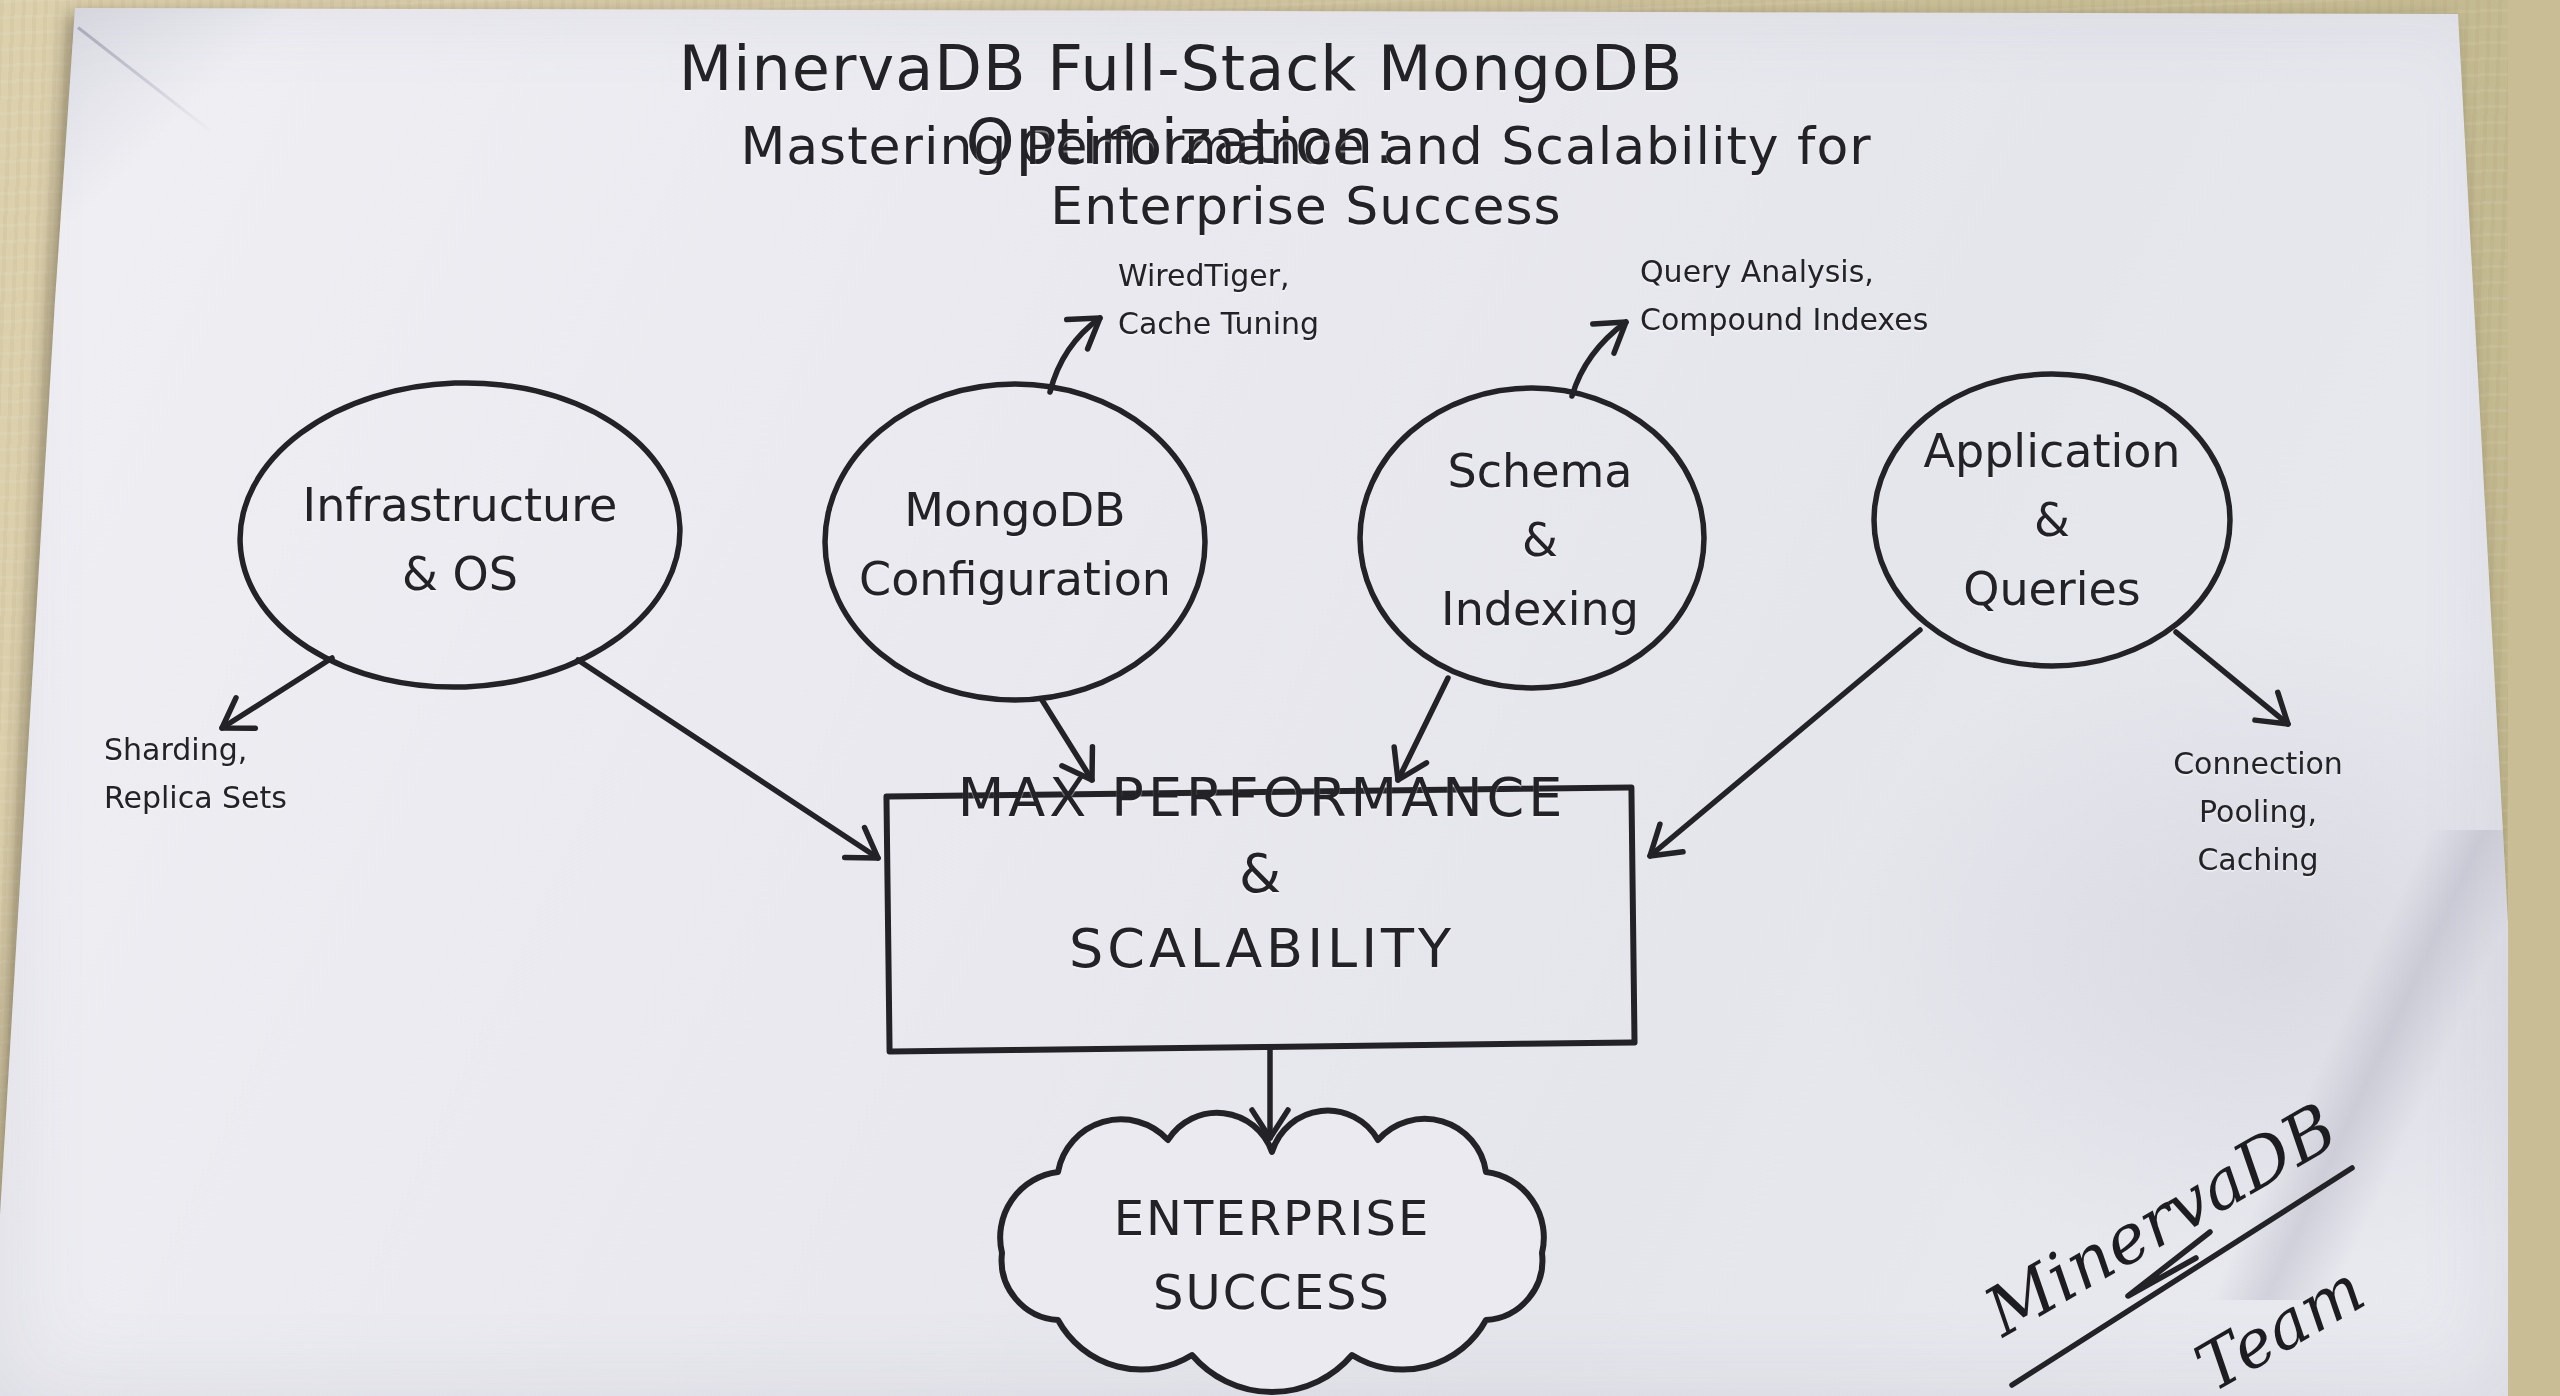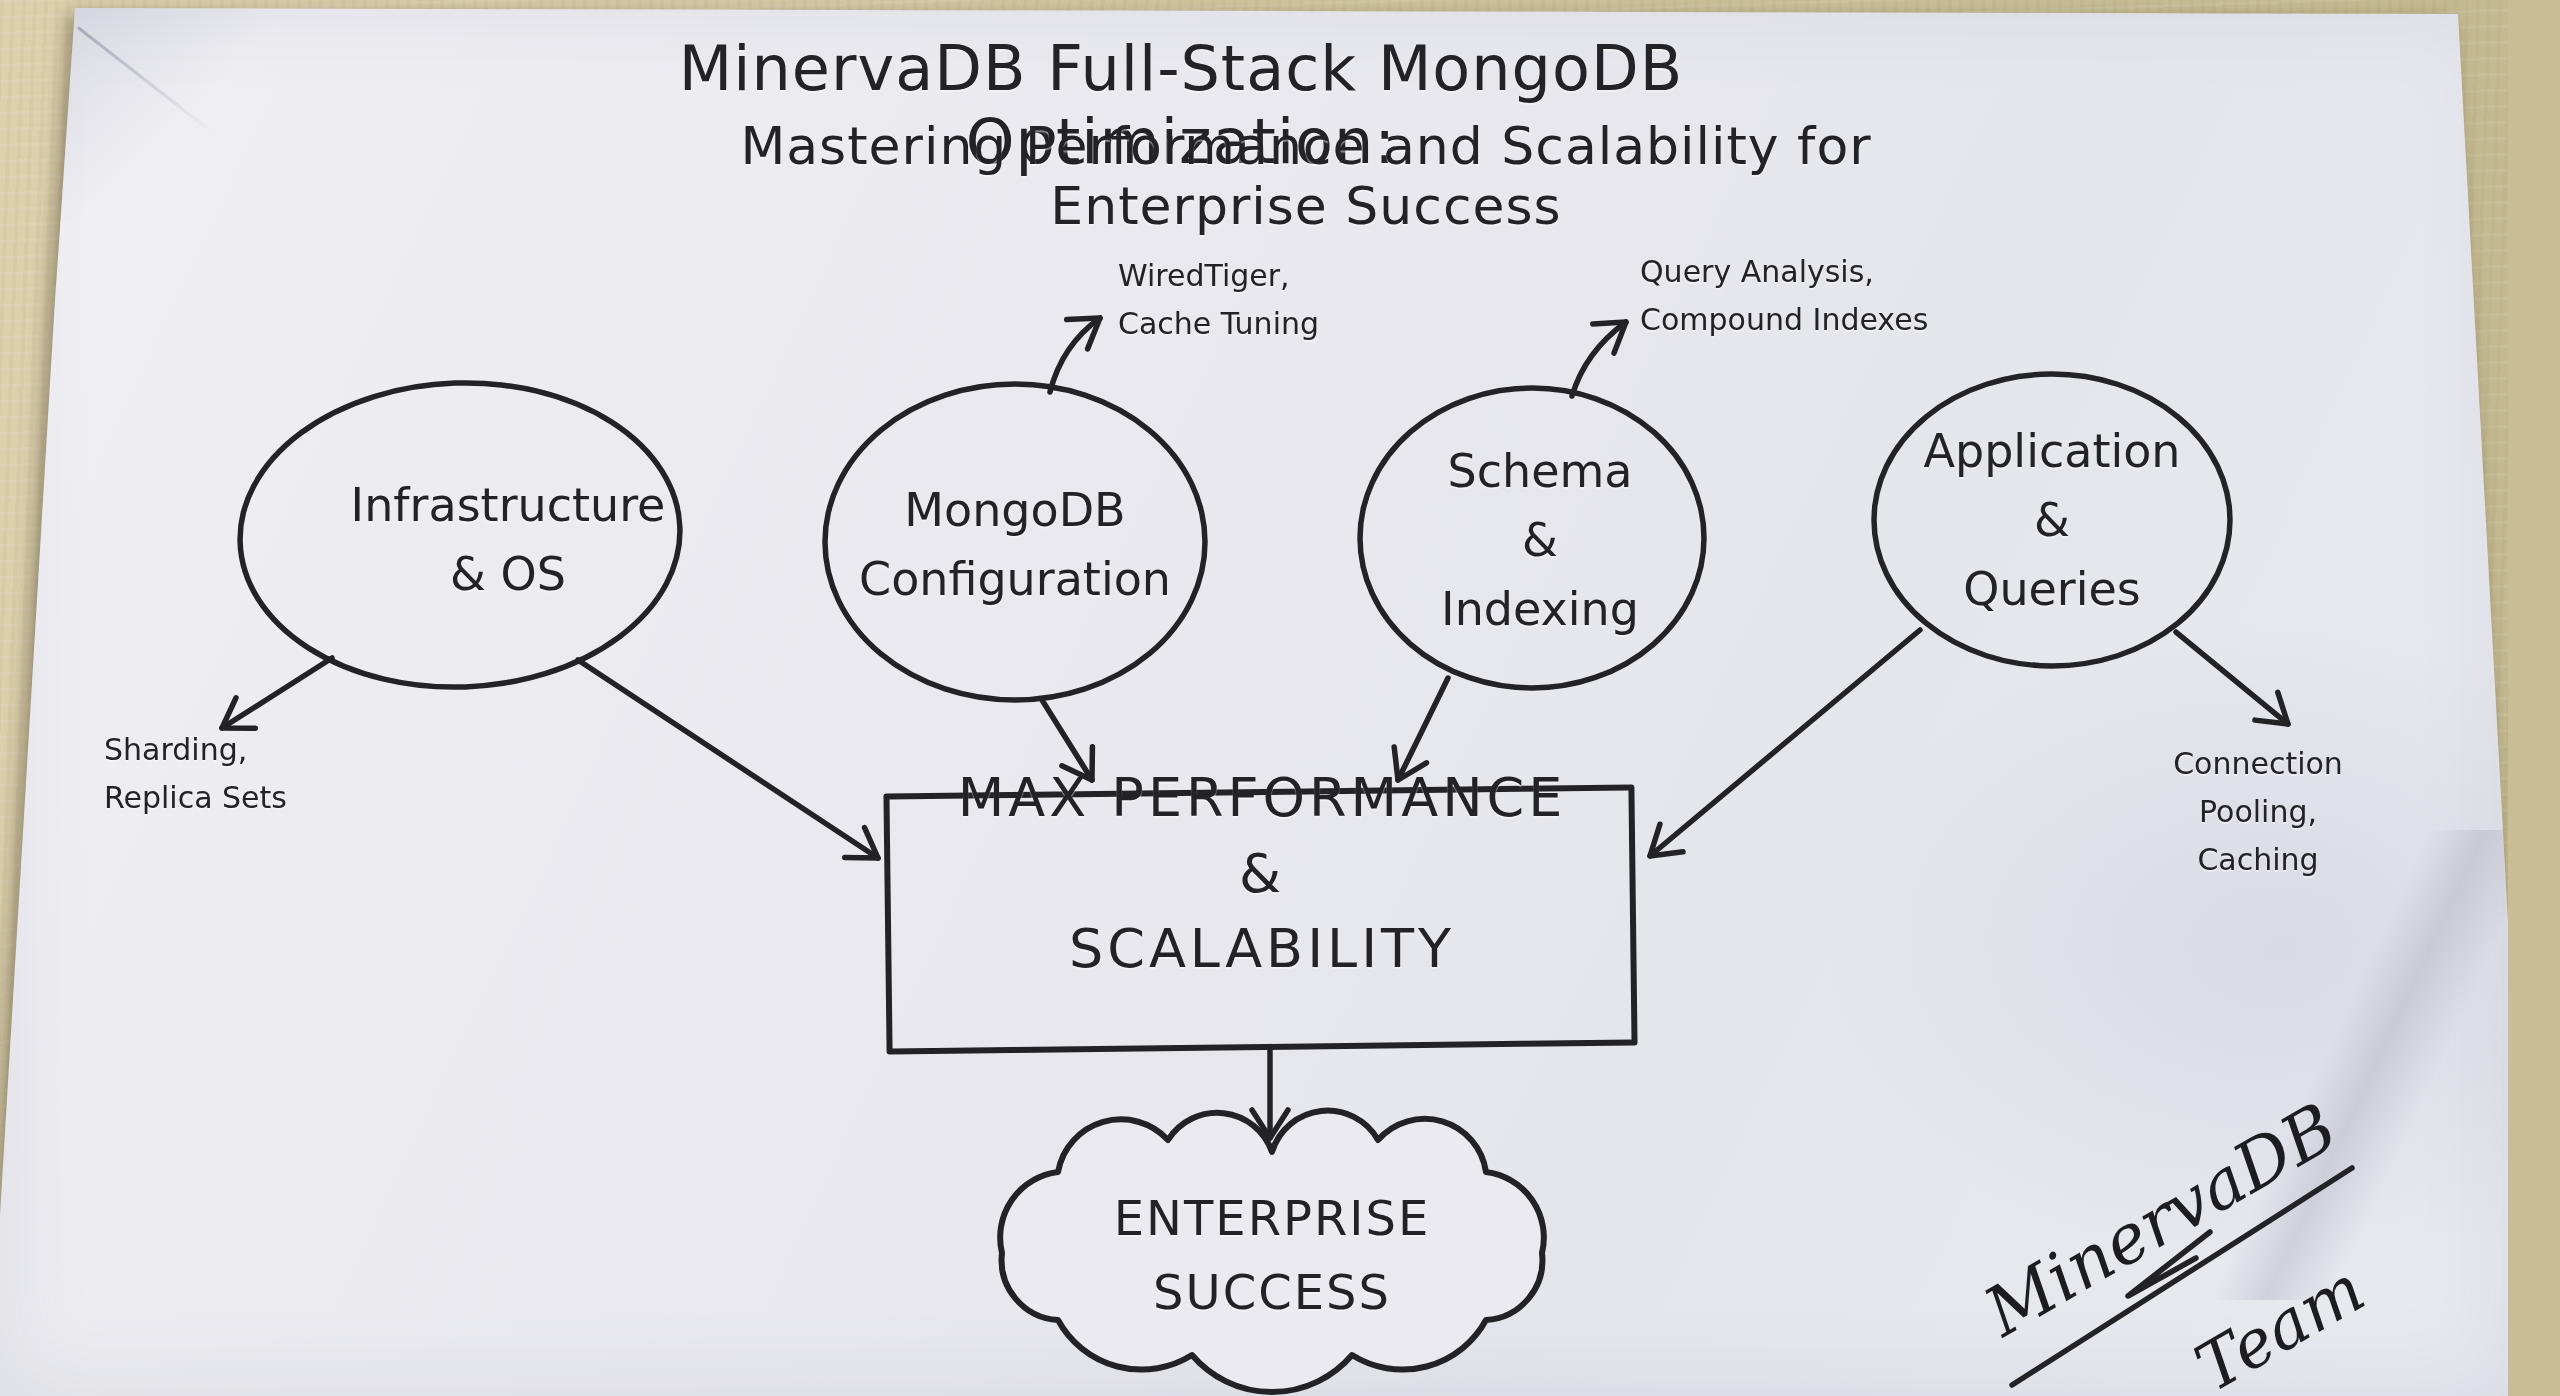--- a/index.html
+++ b/index.html
@@ -32,21 +32,21 @@
   svg.strokes .shape{fill:none;stroke:#232327;stroke-width:6;stroke-linecap:round;stroke-linejoin:round;}
   svg.strokes .cloud{fill:#eaeaf0;stroke:#232327;stroke-width:6;stroke-linejoin:round;}
   
   .txt{position:absolute;white-space:pre-line;color:#232327;
        text-shadow:0 2px 1px rgba(255,255,255,0.45);}
   .center{transform:translate(-50%,-50%);text-align:center;}
   .hcenter{transform:translateX(-50%);text-align:center;}
   .title1{left:1181px;top:32px;font-size:62px;letter-spacing:1px;}
   .title2{left:1306px;top:116px;font-size:52px;letter-spacing:1px;}
   .node{font-size:46px;line-height:1.5;}
-  .node.infra{left:460px;top:540px;margin-left:48px;}
+  .node.infra{left:460px;top:540px;}
   .node.mongo{left:1015px;top:545px;}
   .node.schema{left:1532px;top:540px;margin-left:8px;}
   .node.app{left:2052px;top:520px;}
   .boxlabel{left:1262px;top:873px;font-size:54px;line-height:1.4;letter-spacing:4px;}
   .cloudlabel{left:1272px;top:1255px;font-size:48px;line-height:1.55;letter-spacing:2px;}
   .note{font-size:30px;line-height:1.6;}
   .note.shard{left:104px;top:726px;}
   .note.wired{left:1118px;top:252px;}
   .note.query{left:1640px;top:248px;}
   .note.conn{left:2258px;top:740px;}

